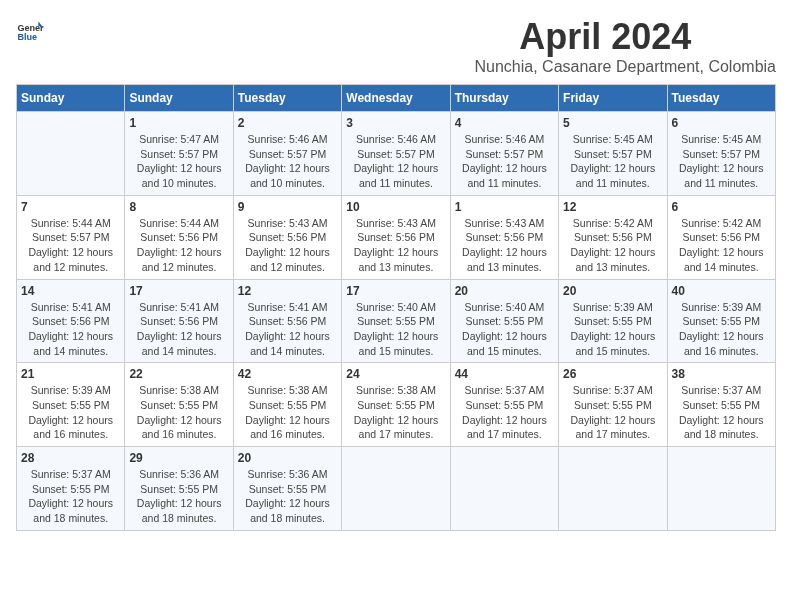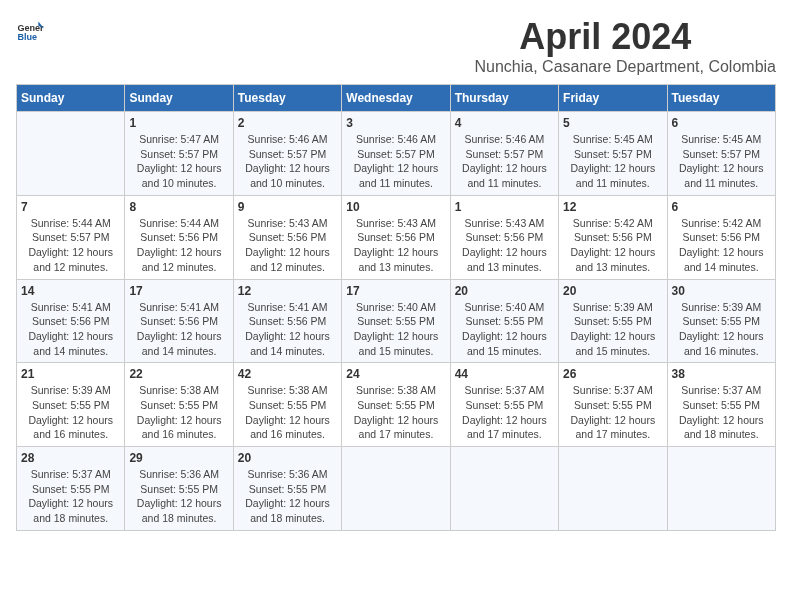--- a/index.html
+++ b/index.html
@@ -240,21 +240,21 @@
 and 15 minutes.</div>
         </td>
         <td>
           <span class="day-number">20</span>
           <div class="day-info" style="white-space: pre-line;">Sunrise: 5:39 AM
 Sunset: 5:55 PM
 Daylight: 12 hours
 and 15 minutes.</div>
         </td>
         <td>
-          <span class="day-number">30</span>
+          <span class="day-number">40</span>
           <div class="day-info" style="white-space: pre-line;">Sunrise: 5:39 AM
 Sunset: 5:55 PM
 Daylight: 12 hours
 and 16 minutes.</div>
         </td>
       </tr>
       <tr>
         <td>
           <span class="day-number">21</span>
           <div class="day-info" style="white-space: pre-line;">Sunrise: 5:39 AM

